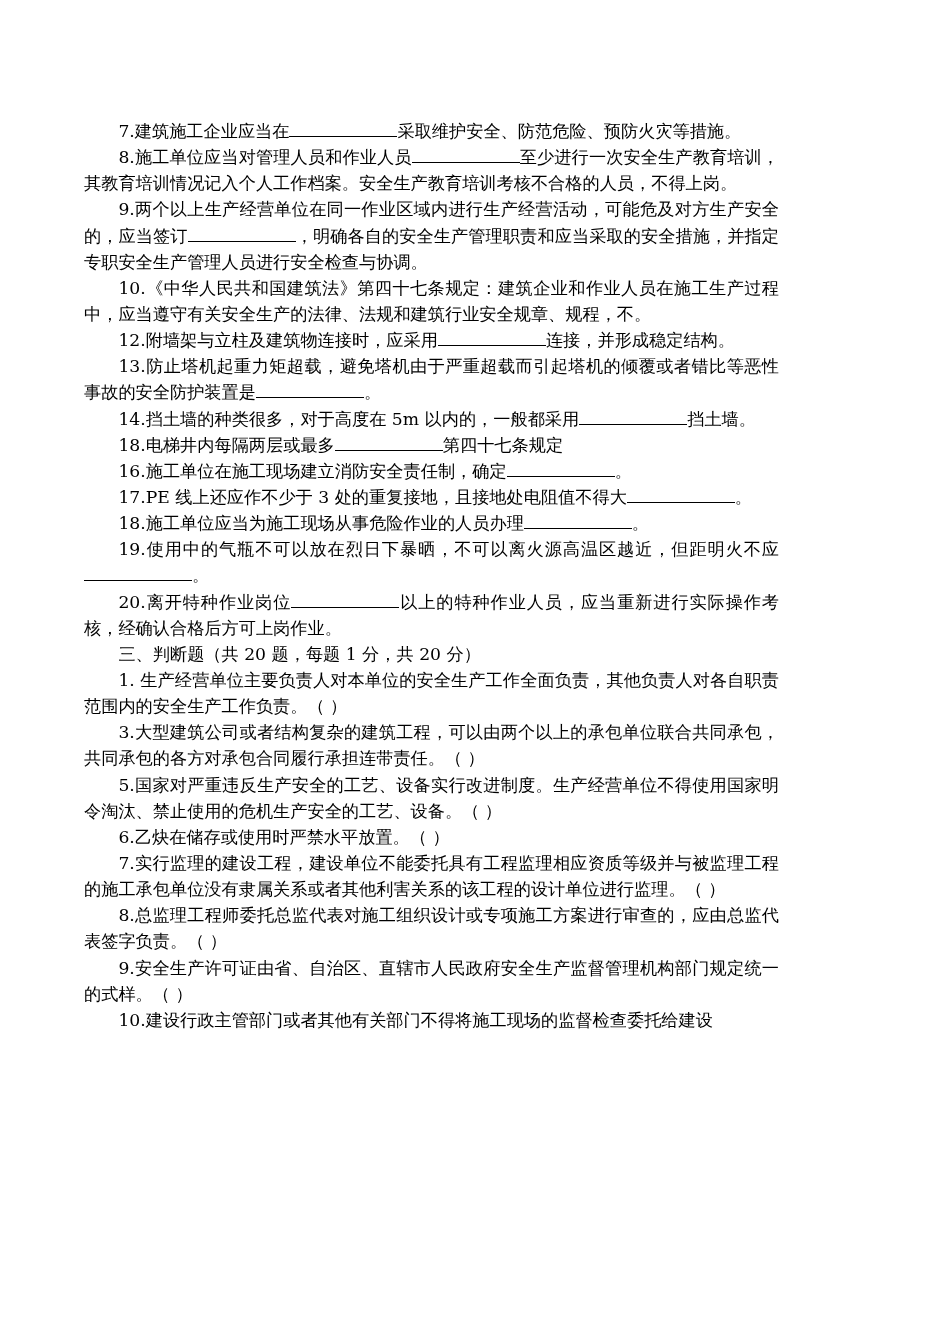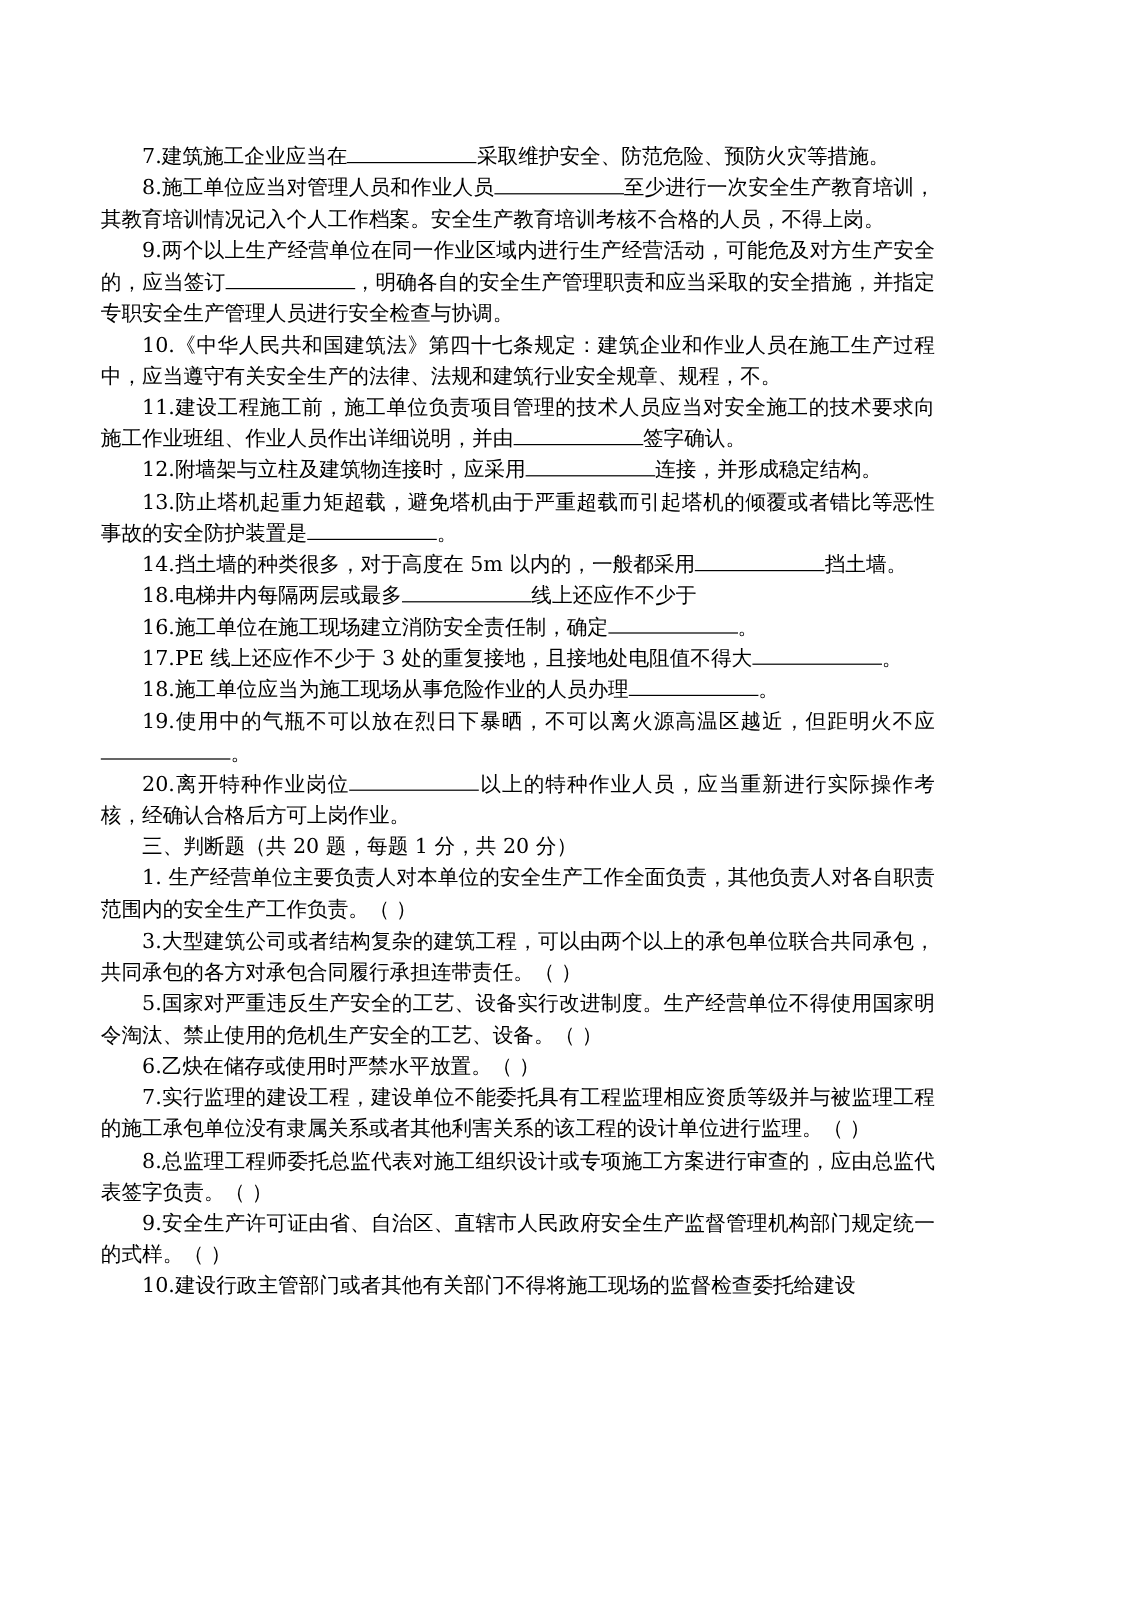--- a/index.html
+++ b/index.html
@@ -52,29 +52,28 @@
   <div class="doc">
 
     <p class="para"><span>7.</span><span>建筑施工企业应当在</span><span class="blank b-lg"></span><span>采取维护安全、防范危险、预防火灾等措施。</span></p>
 
     <p class="para"><span>8.</span><span>施工单位应当对管理人员和作业人员</span><span class="blank b-lg"></span><span>至少进行一次安全生产教育培训，其教育培训情况记入个人工作档案。安全生产教育培训考核不合格的人员，不得上岗。</span></p>
 
     <p class="para"><span>9.</span><span>两个以上生产经营单位在同一作业区域内进行生产经营活动，可能危及对方生产安全的，应当签订</span><span class="blank b-lg"></span><span>，明确各自的安全生产管理职责和应当采取的安全措施，并指定专职安全生产管理人员进行安全检查与协调。</span></p>
 
     <p class="para"><span>10.</span><span>《中华人民共和国建筑法》第四十七条规定：建筑企业和作业人员在施工生产过程中，应当遵守有关安全生产的法律、法规和建筑行业安全规章、规程，不</span><span>。</span></p>
 
-    <p class="para"><span>11.</span><span>建设工程施工前，施工单位负责项目管理的技术人员应当对安全施工的技术要求向施工作业班组、作业人员作出详细说明，并由</span><span class="blank b-lg"></span><span>签字确认。</span></p>
 
     <p class="para"><span>12.</span><span>附墙架与立柱及建筑物连接时，应采用</span><span class="blank b-lg"></span><span>连接，并形成稳定结构。</span></p>
 
     <p class="para"><span>13.</span><span>防止塔机起重力矩超载，避免塔机由于严重超载而引起塔机的倾覆或者错比等恶性事故的安全防护装置是</span><span class="blank b-lg"></span><span>。</span></p>
 
     <p class="para"><span>14.</span><span>挡土墙的种类很多，对于高度在 5m 以内的，一般都采用</span><span class="blank b-lg"></span><span>挡土墙。</span></p>
 
-    <p class="para"><span>18.</span><span>电梯井内每隔两层或最多</span><span class="blank b-lg"></span><span>线上还应作不少于</span></p>
+    <p class="para"><span>18.</span><span>电梯井内每隔两层或最多</span><span class="blank b-lg"></span><span>第四十七条规定</span></p>
 
     <p class="para"><span>16.</span><span>施工单位在施工现场建立消防安全责任制，确定</span><span class="blank b-lg"></span><span>。</span></p>
 
     <p class="para"><span>17.</span><span>PE 线上还应作不少于 3 处的重复接地，且接地处电阻值不得大</span><span class="blank b-lg"></span><span>。</span></p>
 
     <p class="para"><span>18.</span><span>施工单位应当为施工现场从事危险作业的人员办理</span><span class="blank b-lg"></span><span>。</span></p>
 
     <p class="para"><span>19.</span><span>使用中的气瓶不可以放在烈日下暴晒，不可以离火源高温区越近，但距明火不应</span><span class="blank b-lg"></span><span>。</span></p>
 
     <p class="para"><span>20.</span><span>离开特种作业岗位</span><span class="blank b-lg"></span><span>以上的特种作业人员，应当重新进行实际操作考核，经确认合格后方可上岗作业。</span></p>

